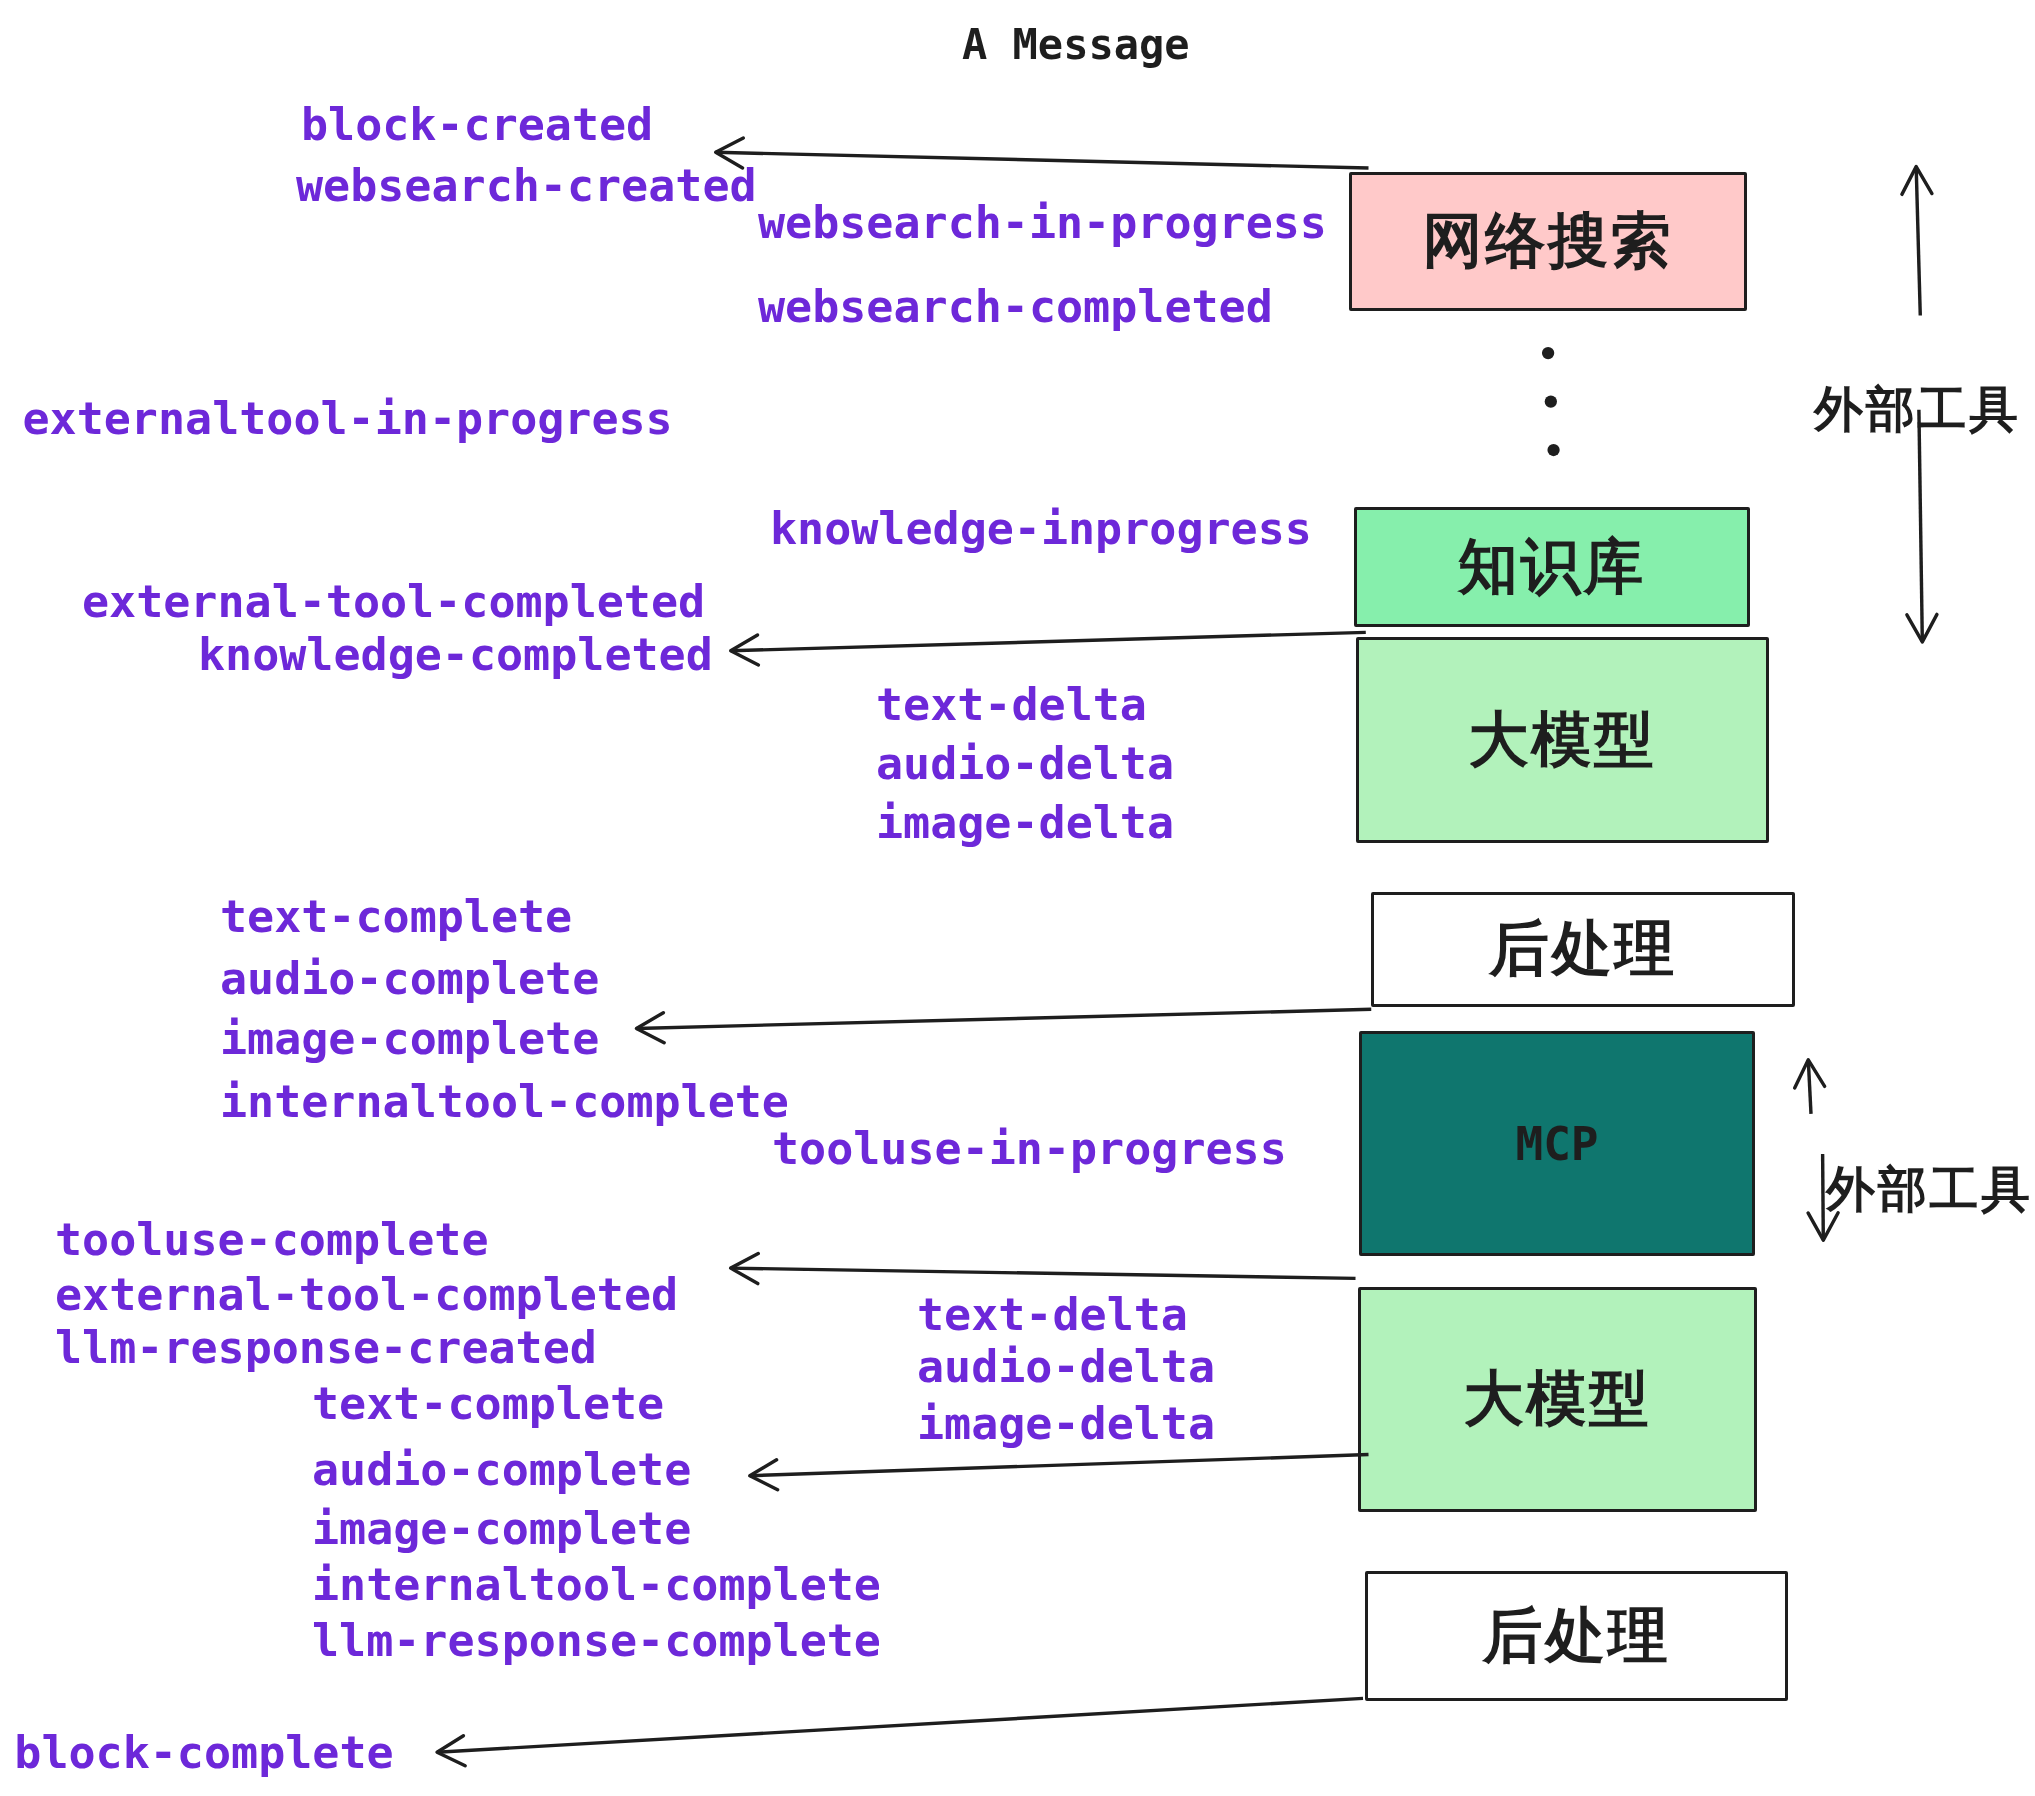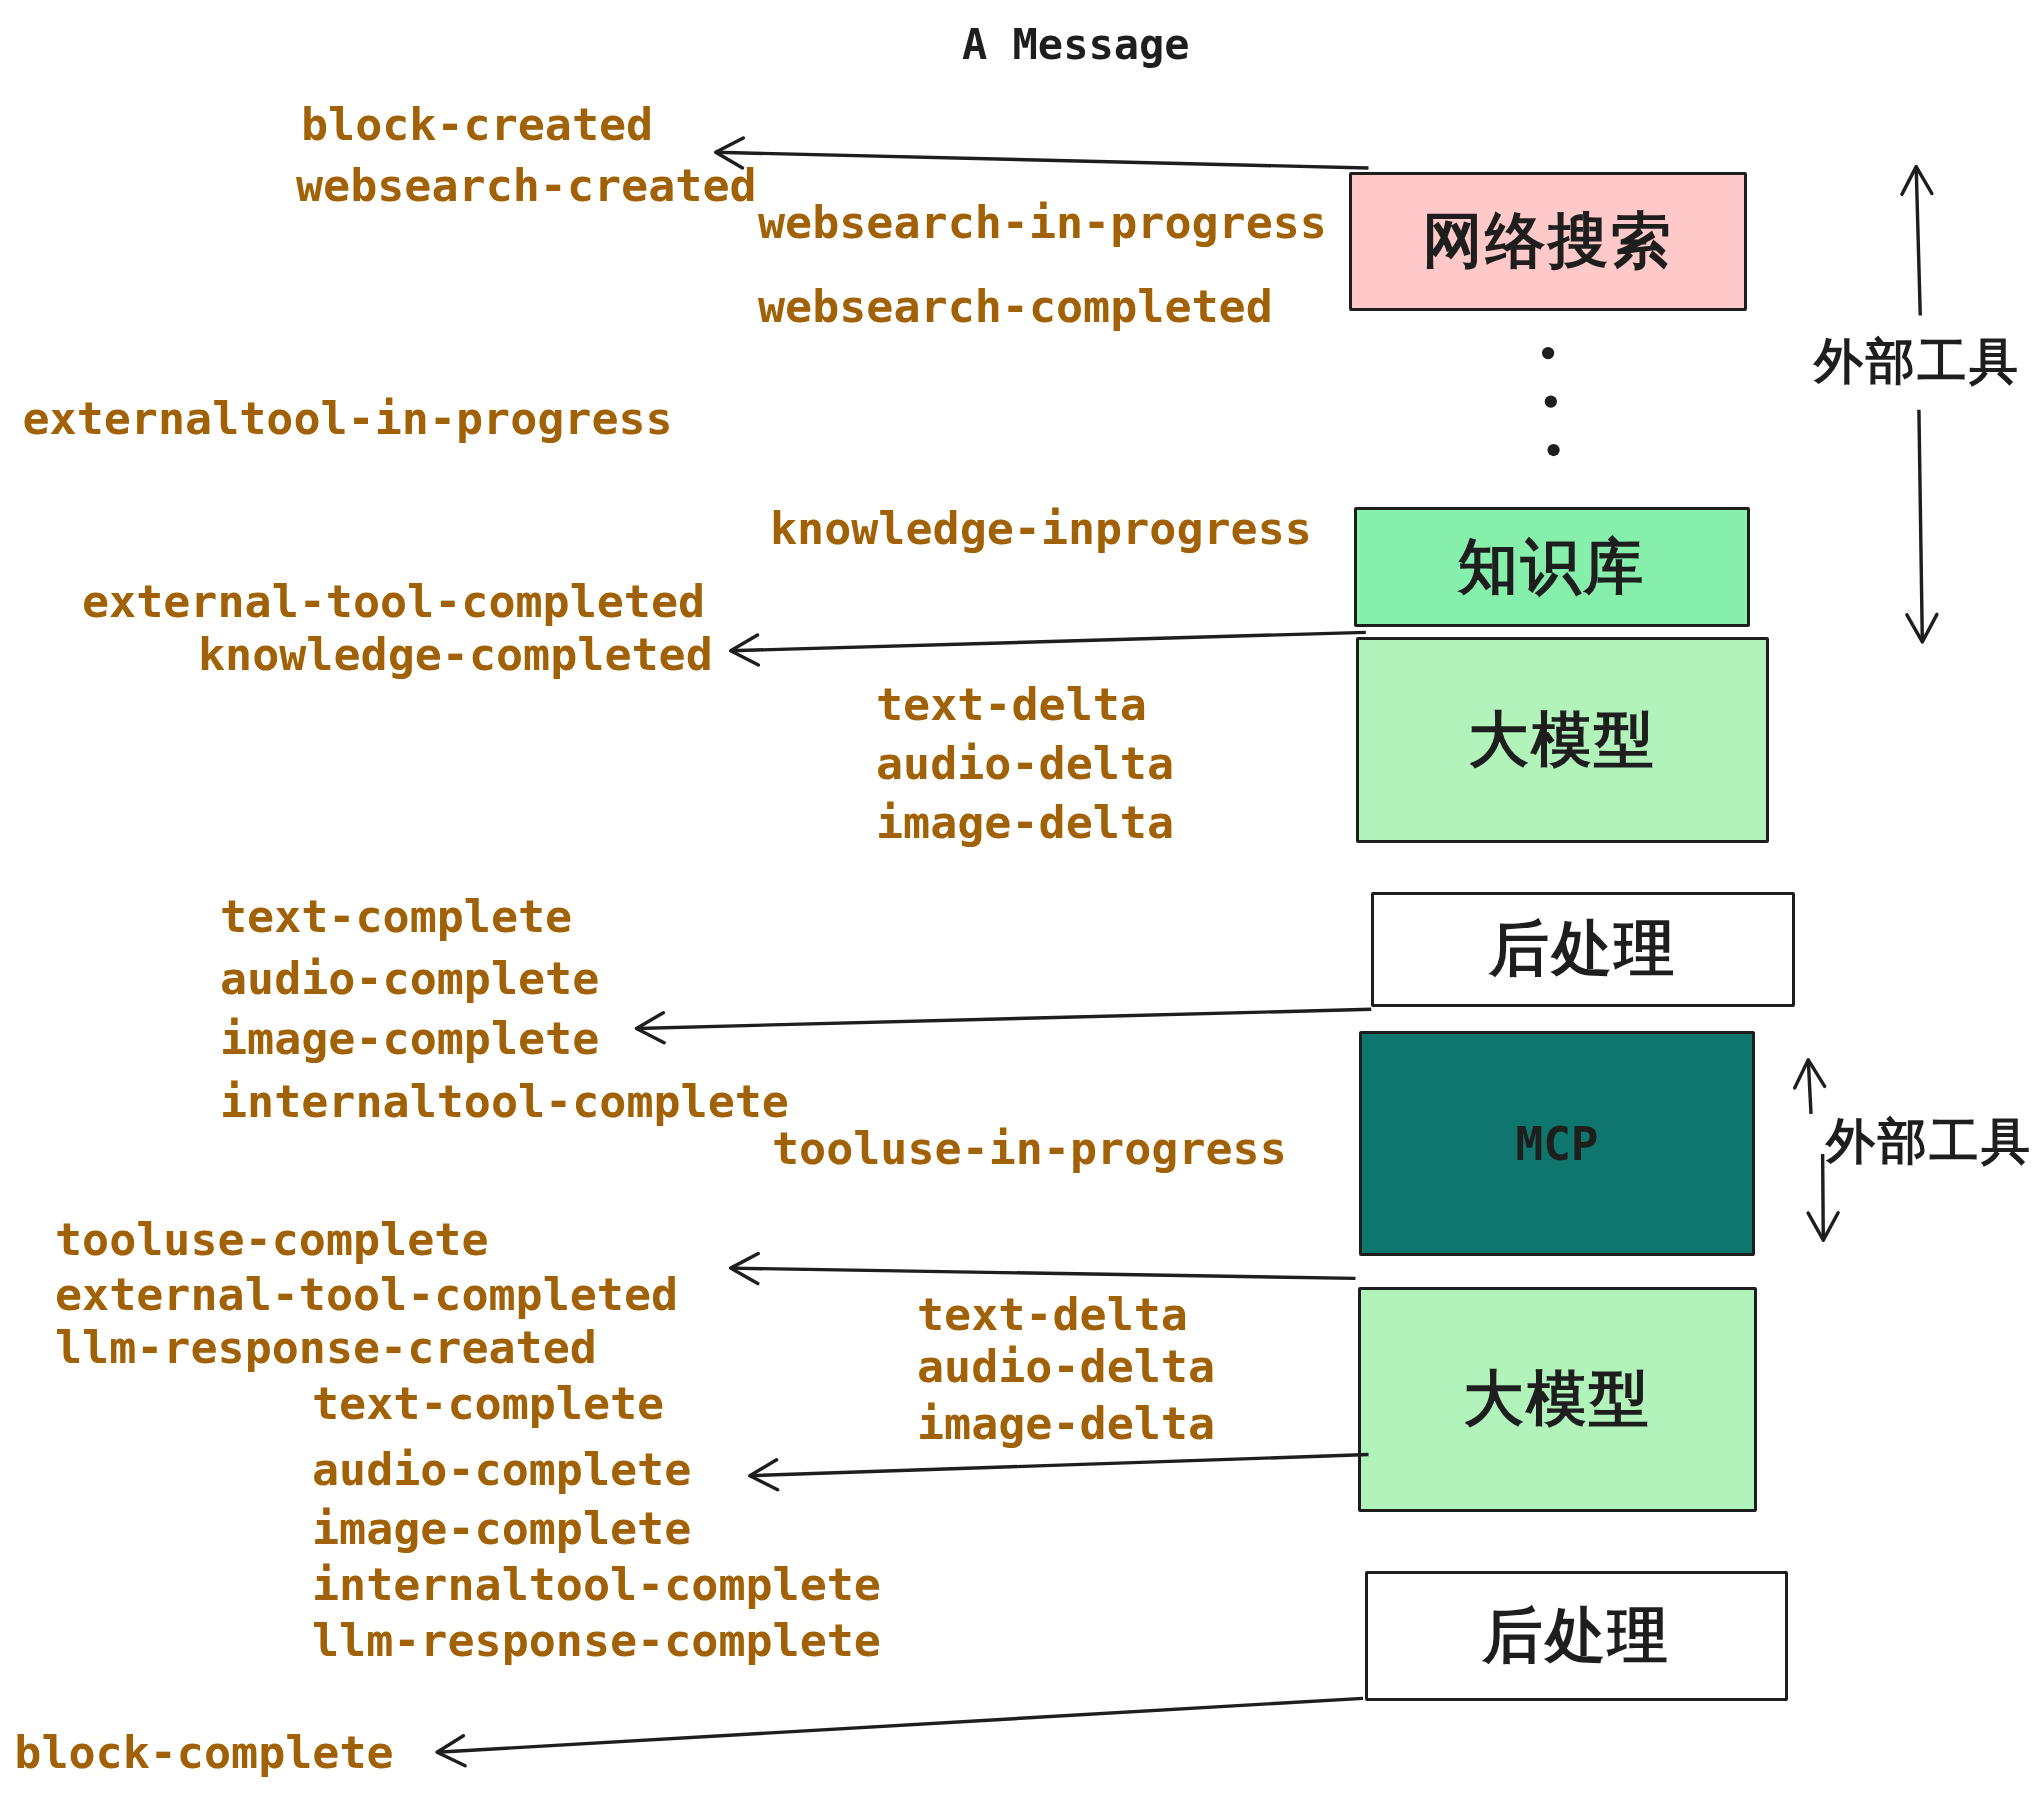--- a/index.html
+++ b/index.html
@@ -10,21 +10,21 @@
     font-family:"DejaVu Sans Mono","Liberation Mono",monospace;
     color:#1e1e1e;
     overflow:hidden;
   }
   .evt{
     position:absolute;
     font-size:45px;
     font-weight:bold;
     line-height:55px;
     white-space:nowrap;
-    color:#a16207;
+    color:#6d28d9;
   }
   .title{
     position:absolute;
     font-size:42px;
     font-weight:bold;
     line-height:55px;
     white-space:nowrap;
   }
   .box{
     position:absolute;
@@ -46,20 +46,21 @@
     font-size:46px;
     font-weight:bold;
   }
   .annot{
     position:absolute;
     font-family:Liberation Mono, monospace;
     font-size:49px;
     font-weight:bold;
     letter-spacing:2.7px;
     white-space:nowrap;
+    margin-top:48px;
   }
   svg.overlay{
     position:absolute;left:0;top:0;
     width:2035px;height:1796px;
     pointer-events:none;
   }
 </style>
 </head>
 <body>
 

